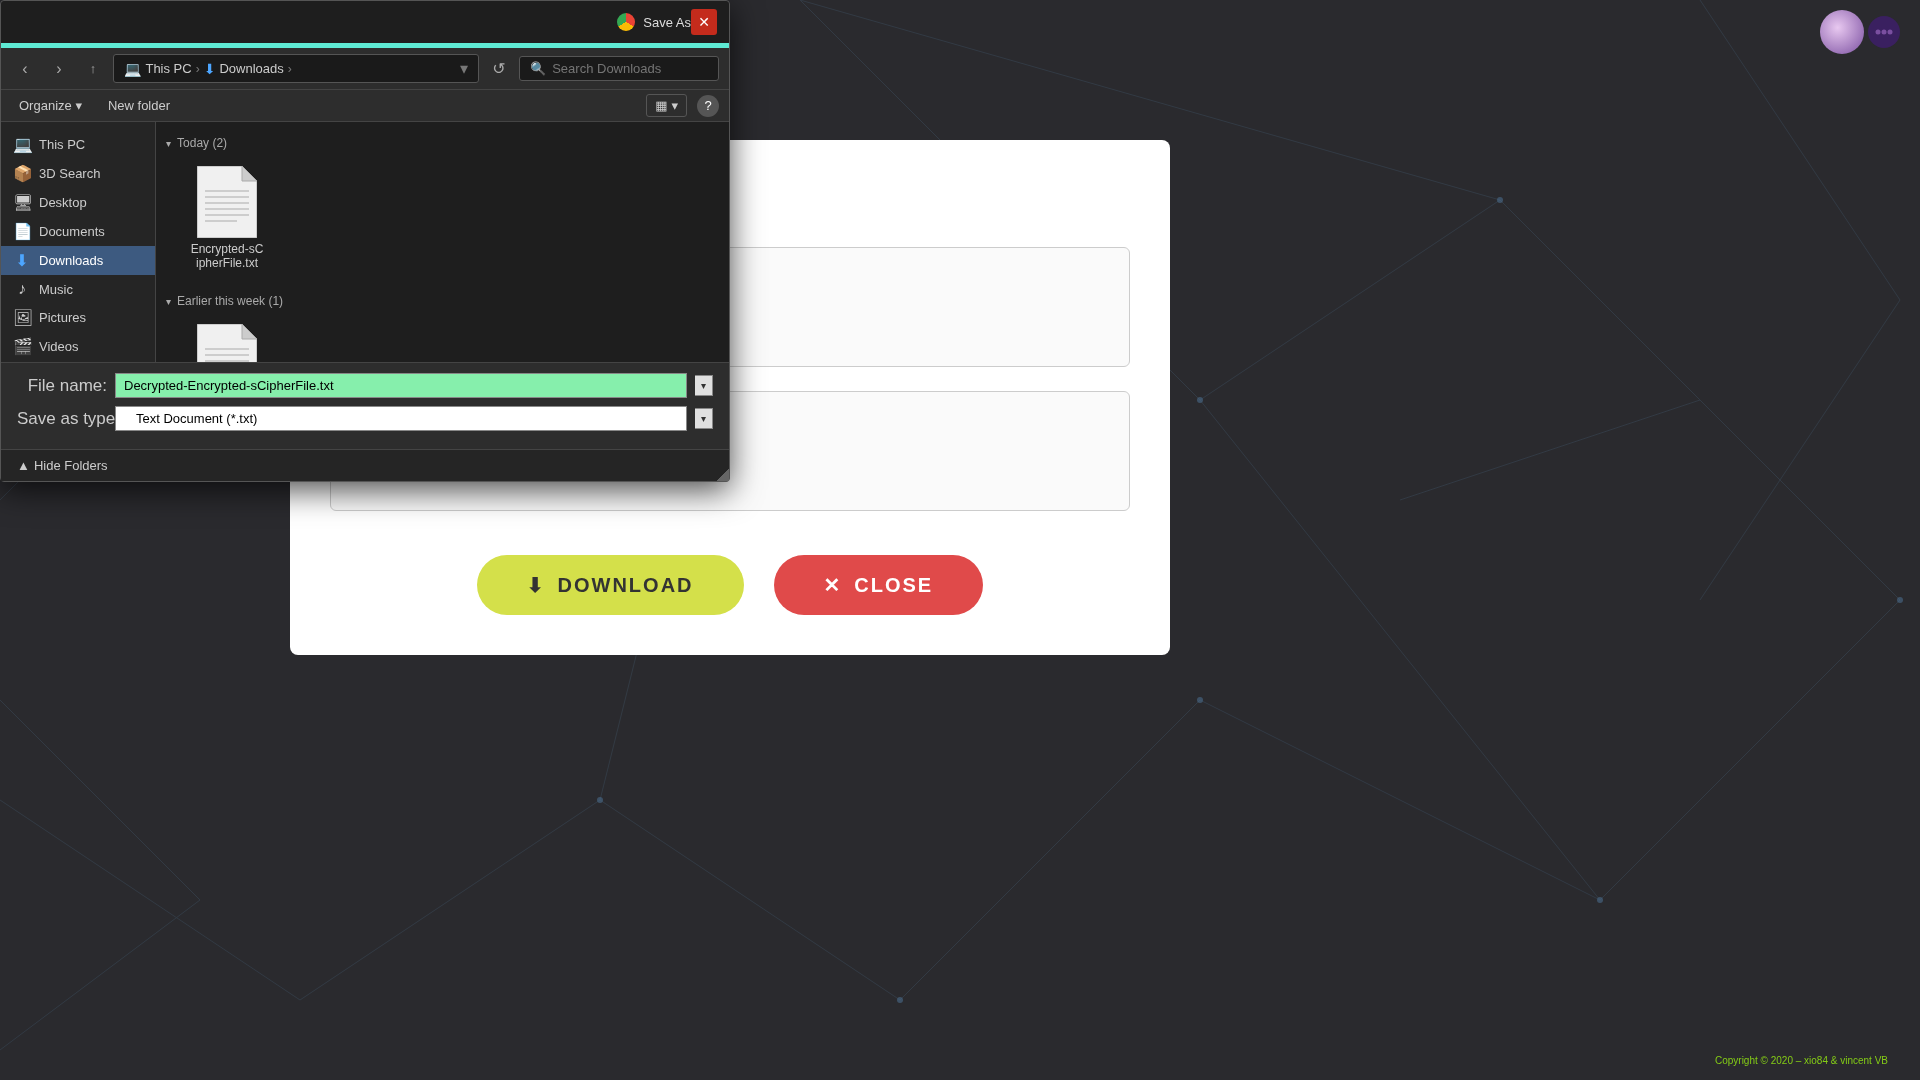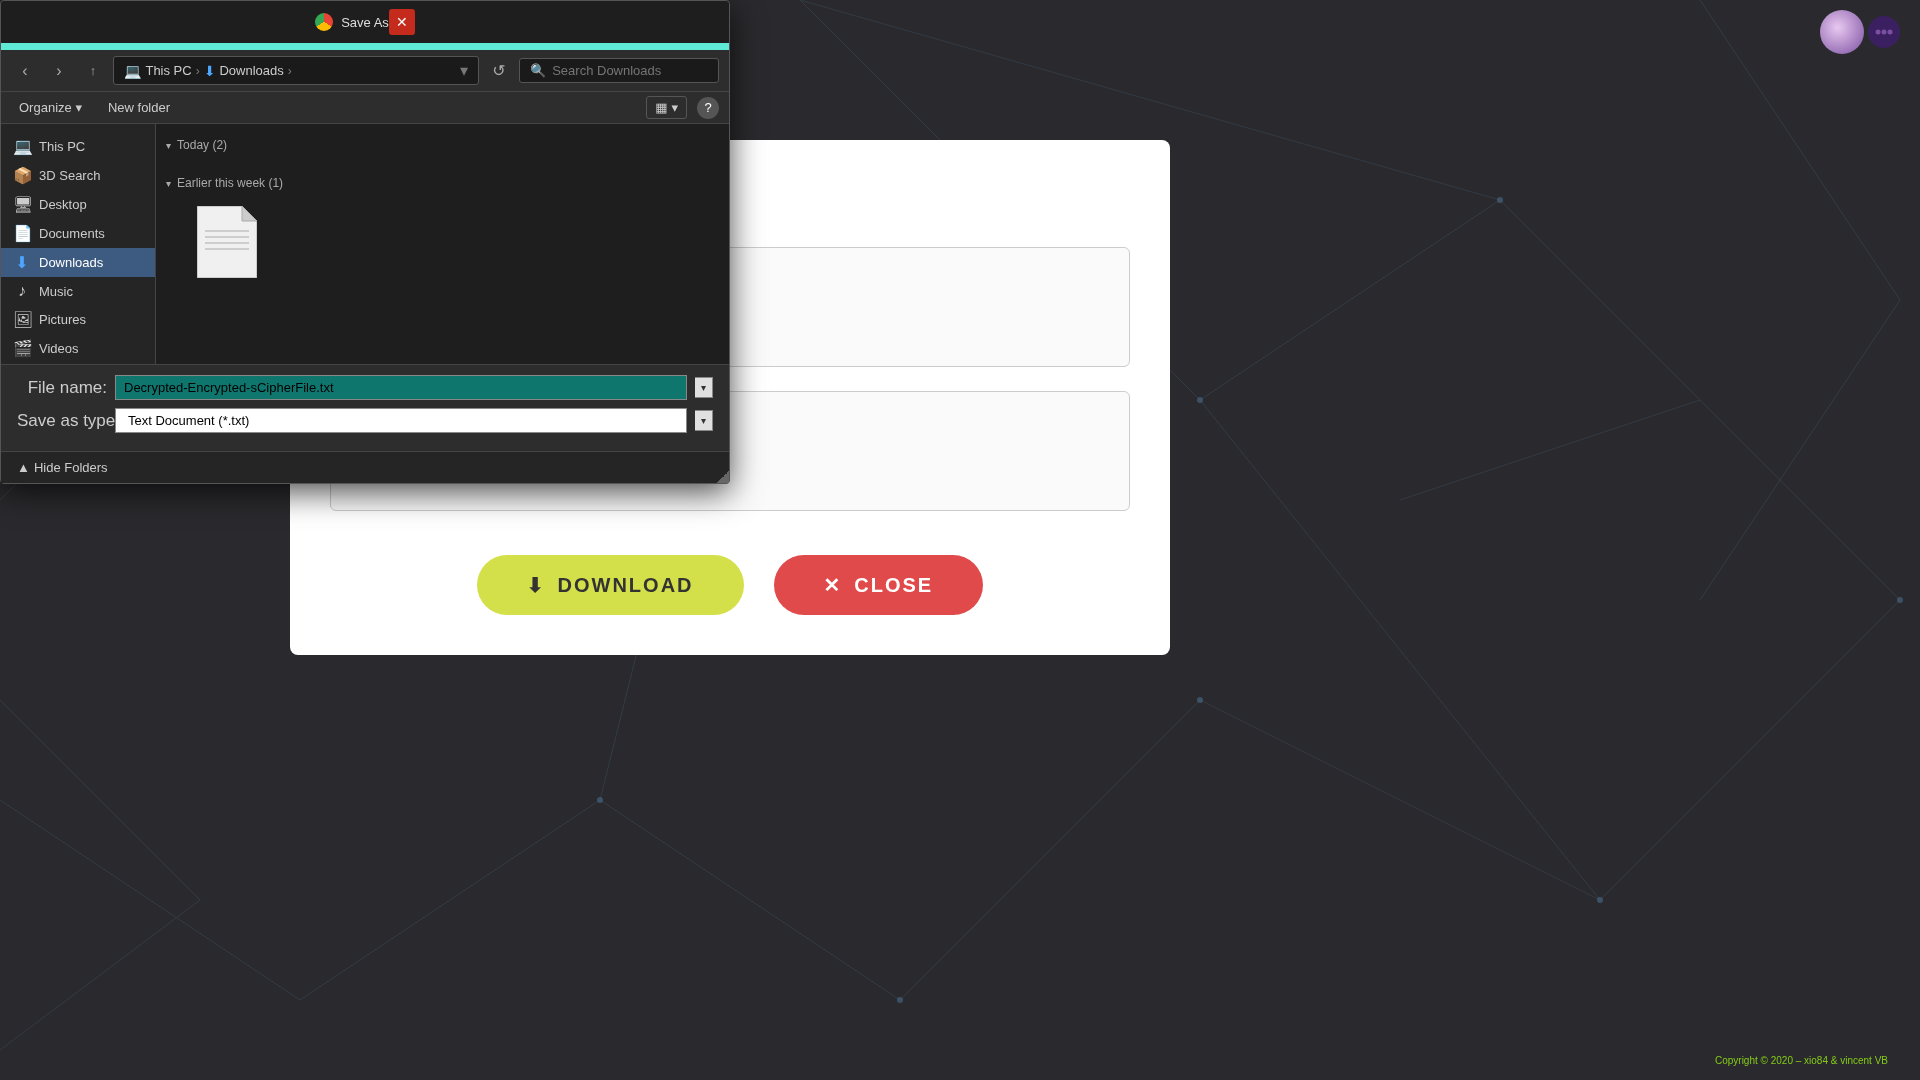--- a/index.html
+++ b/index.html
@@ -136,23 +136,23 @@
       border-radius: 4px;
       z-index: 100;
       box-shadow: 0 8px 32px rgba(0,0,0,0.7);
     }
 
     
     .dialog-titlebar {
       background: #1e1e1e;
       display: flex;
       align-items: center;
-      justify-content: center;
+      justify-content: flex-end;
       padding: 8px 12px;
-      border-bottom: 7px solid #5eead4;
+      border-bottom: 5px solid #5eead4;
       border-radius: 4px 4px 0 0;
     }
 
     .dialog-title-left {
       display: flex;
       align-items: center;
       gap: 8px;
     }
 
     .chrome-icon {
@@ -443,35 +443,35 @@
     .form-label {
       color: #ccc;
       font-size: 17px;
       width: 90px;
       text-align: right;
       white-space: nowrap;
     }
 
     .form-input {
       flex: 1;
-      background: #0f766e;
+      background: #86efac;
       border: 1px solid #888;
       color: #000;
       font-size: 13px;
       padding: 4px 8px;
       outline: none;
     }
 
     .form-select {
       flex: 1;
       background: #fff;
       border: 1px solid #888;
       color: #000;
       font-size: 13px;
-      padding: 4px 12px;
+      padding: 4px 20px;
       outline: none;
       appearance: none;
       cursor: pointer;
     }
 
     .input-chevron {
       background: #e0e0e0;
       border: 1px solid #888;
       border-left: none;
       color: #333;
@@ -693,20 +693,35 @@
     </div>
 
     <div class="dialog-files">
 
       <div class="section-header">
         <span class="section-chevron">▾</span>
         <span>Today (2)</span>
       </div>
       <div class="files-grid">
 
+        <div class="file-item">
+          <div class="file-icon">
+            <svg viewBox="0 0 60 72" xmlns="http://www.w3.org/2000/svg">
+              <polygon points="0,0 45,0 60,15 60,72 0,72" fill="#f0f0f0" stroke="#aaa" stroke-width="1"></polygon>
+              <polygon points="45,0 45,15 60,15" fill="#ccc" stroke="#aaa" stroke-width="1"></polygon>
+              <line x1="8" y1="25" x2="52" y2="25" stroke="#aaa" stroke-width="1"></line>
+              <line x1="8" y1="31" x2="52" y2="31" stroke="#aaa" stroke-width="1"></line>
+              <line x1="8" y1="37" x2="52" y2="37" stroke="#aaa" stroke-width="1"></line>
+              <line x1="8" y1="43" x2="52" y2="43" stroke="#aaa" stroke-width="1"></line>
+              <line x1="8" y1="49" x2="52" y2="49" stroke="#aaa" stroke-width="1"></line>
+              <line x1="8" y1="55" x2="40" y2="55" stroke="#aaa" stroke-width="1"></line>
+            </svg>
+          </div>
+          <span class="file-name">Encrypted-sCipherFile.txt</span>
+        </div>
 
       </div>
 
       <div class="section-header">
         <span class="section-chevron">▾</span>
         <span>Earlier this week (1)</span>
       </div>
       <div class="files-grid">
         <div class="file-item">
           <div class="file-icon">

